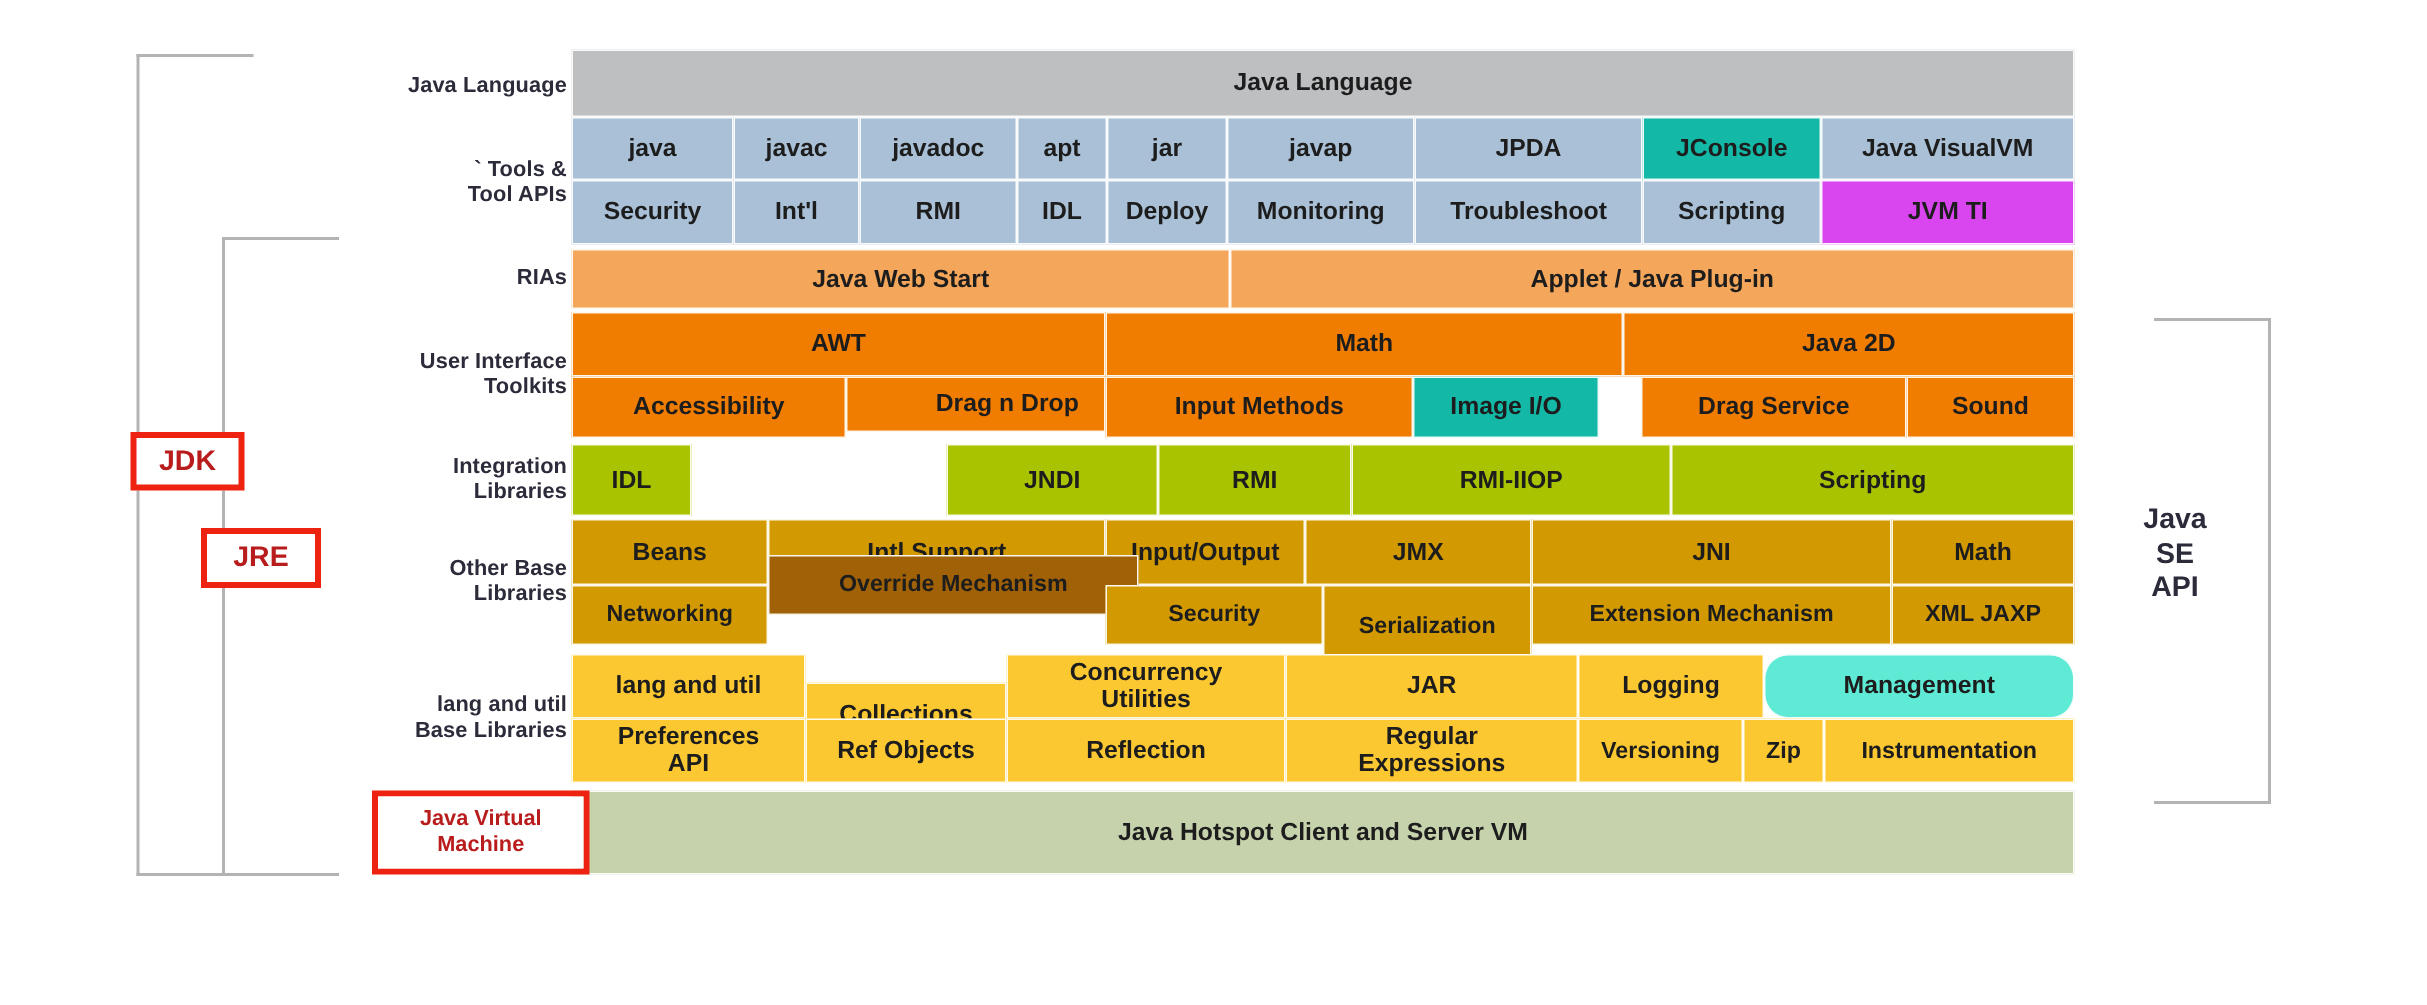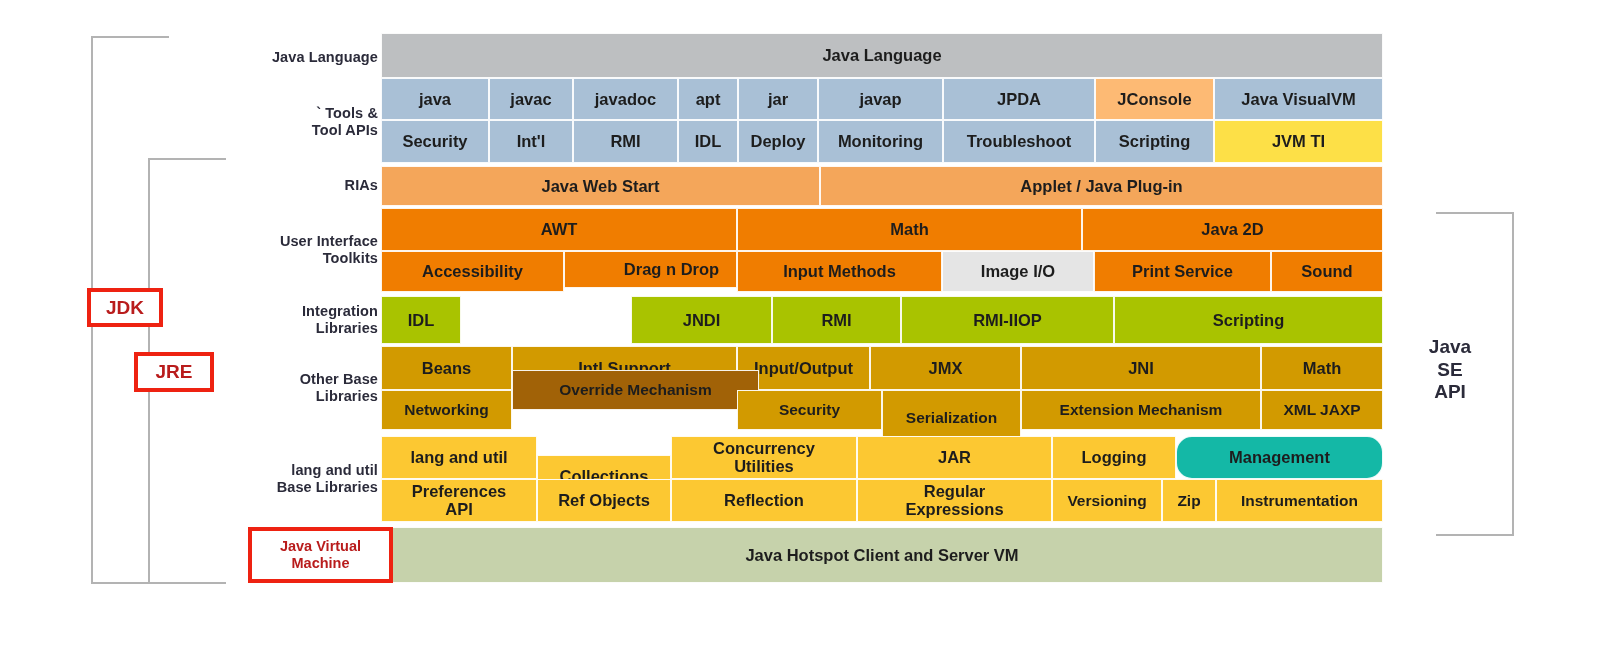--- a/index.html
+++ b/index.html
@@ -162,45 +162,45 @@
 
   <div class="cell c-gray" style="left: 381px; top: 33px; width: 1002px; height: 45px; background: rgb(189, 191, 193);">Java Language</div>
 
   <div class="cell c-blue" style="left: 381px; top: 78px; width: 108px; height: 42px; background: rgb(169, 192, 214);">java</div>
   <div class="cell c-blue" style="left: 489px; top: 78px; width: 84px; height: 42px; background: rgb(169, 192, 214);">javac</div>
   <div class="cell c-blue" style="left: 573px; top: 78px; width: 105px; height: 42px; background: rgb(169, 192, 214);">javadoc</div>
   <div class="cell c-blue" style="left: 678px; top: 78px; width: 60px; height: 42px; background: rgb(169, 192, 214);">apt</div>
   <div class="cell c-blue" style="left: 738px; top: 78px; width: 80px; height: 42px; background: rgb(169, 192, 214);">jar</div>
   <div class="cell c-blue" style="left: 818px; top: 78px; width: 125px; height: 42px; background: rgb(169, 192, 214);">javap</div>
   <div class="cell c-blue" style="left: 943px; top: 78px; width: 152px; height: 42px; background: rgb(169, 192, 214);">JPDA</div>
-  <div class="cell c-blue" style="left: 1095px; top: 78px; width: 119px; height: 42px; background: #fdba74;">JConsole</div>
+  <div class="cell c-blue" style="left: 1095px; top: 78px; width: 119px; height: 42px; background: #14b8a6;">JConsole</div>
   <div class="cell c-blue" style="left: 1214px; top: 78px; width: 169px; height: 42px; background: rgb(169, 192, 214);">Java VisualVM</div>
 
   <div class="cell c-blue" style="left: 381px; top: 120px; width: 108px; height: 43px; background: rgb(169, 192, 214);">Security</div>
   <div class="cell c-blue" style="left: 489px; top: 120px; width: 84px; height: 43px; background: rgb(169, 192, 214);">Int'l</div>
   <div class="cell c-blue" style="left: 573px; top: 120px; width: 105px; height: 43px; background: rgb(169, 192, 214);">RMI</div>
   <div class="cell c-blue" style="left: 678px; top: 120px; width: 60px; height: 43px; background: rgb(169, 192, 214);">IDL</div>
   <div class="cell c-blue" style="left: 738px; top: 120px; width: 80px; height: 43px; background: rgb(169, 192, 214);">Deploy</div>
   <div class="cell c-blue" style="left: 818px; top: 120px; width: 125px; height: 43px; background: rgb(169, 192, 214);">Monitoring</div>
   <div class="cell c-blue" style="left: 943px; top: 120px; width: 152px; height: 43px; background: rgb(169, 192, 214);">Troubleshoot</div>
   <div class="cell c-blue" style="left: 1095px; top: 120px; width: 119px; height: 43px; background: rgb(169, 192, 214);">Scripting</div>
-  <div class="cell c-blue" style="left: 1214px; top: 120px; width: 169px; height: 43px; background: #fde047;">JVM TI</div>
+  <div class="cell c-blue" style="left: 1214px; top: 120px; width: 169px; height: 43px; background: #d946ef;">JVM TI</div>
 
   <div class="cell c-ria2" style="left: 381px; top: 166px; width: 439px; height: 40px; background: rgb(244, 166, 90);">Java Web Start</div>
   <div class="cell c-ria2" style="left: 820px; top: 166px; width: 563px; height: 40px; background: rgb(244, 166, 90);">Applet / Java Plug-in</div>
 
   <div class="cell c-orange" style="left: 381px; top: 208px; width: 356px; height: 43px; background: rgb(240, 125, 0);">AWT</div>
   <div class="cell c-orange" style="left: 737px; top: 208px; width: 345px; height: 43px; background: rgb(240, 125, 0);">Math</div>
   <div class="cell c-orange" style="left: 1082px; top: 208px; width: 301px; height: 43px; background: rgb(240, 125, 0);">Java 2D</div>
 
   <div class="cell c-orange" style="left: 381px; top: 251px; width: 183px; height: 41px; background: rgb(240, 125, 0);">Accessibility</div>
   <div class="cell c-orange" style="left: 564px; top: 251px; width: 173px; height: 37px; background: rgb(240, 125, 0); padding-left: 44px;">Drag n Drop</div>
   <div class="cell c-orange" style="left: 737px; top: 251px; width: 205px; height: 41px; background: rgb(240, 125, 0);">Input Methods</div>
-  <div class="cell c-orange" style="left: 942px; top: 251px; width: 152px; height: 41px; background: #e5e5e5;">Image I/O</div>
-  <div class="cell c-orange" style="left: 1094px; top: 251px; width: 177px; height: 41px; background: rgb(240, 125, 0);">Print Service</div>
+  <div class="cell c-orange" style="left: 942px; top: 251px; width: 124px; height: 41px; background: #14b8a6;">Image I/O</div>
+  <div class="cell c-orange" style="left: 1094px; top: 251px; width: 177px; height: 41px; background: rgb(240, 125, 0);">Drag Service</div>
   <div class="cell c-orange" style="left: 1271px; top: 251px; width: 112px; height: 41px; background: rgb(240, 125, 0);">Sound</div>
 
   <div class="cell c-olive" style="left: 381px; top: 296px; width: 80px; height: 48px; background: rgb(169, 195, 0);">IDL</div>
   <div class="cell c-olive" style="left: 631px; top: 296px; width: 141px; height: 48px; background: rgb(169, 195, 0);">JNDI</div>
   <div class="cell c-olive" style="left: 772px; top: 296px; width: 129px; height: 48px; background: rgb(169, 195, 0);">RMI</div>
   <div class="cell c-olive" style="left: 901px; top: 296px; width: 213px; height: 48px; background: rgb(169, 195, 0);">RMI-IIOP</div>
   <div class="cell c-olive" style="left: 1114px; top: 296px; width: 269px; height: 48px; background: rgb(169, 195, 0);">Scripting</div>
 
   <div class="cell c-gold" style="left: 381px; top: 346px; width: 131px; height: 44px; background: rgb(210, 154, 0);">Beans</div>
   <div class="cell c-gold" style="left: 512px; top: 346px; width: 225px; height: 44px; background: rgb(210, 154, 0);">Intl Support</div>
@@ -215,21 +215,21 @@
   <div class="cell c-gold small" style="left: 882px; top: 390px; width: 139px; height: 56px; background: rgb(210, 154, 0);">Serialization</div>
   <div class="cell c-gold small" style="left: 1021px; top: 390px; width: 240px; height: 40px; background: rgb(210, 154, 0);">Extension Mechanism</div>
   <div class="cell c-gold small" style="left: 1261px; top: 390px; width: 122px; height: 40px; background: rgb(210, 154, 0);">XML JAXP</div>
 
   <div class="cell c-yellow" style="left: 381px; top: 436px; width: 156px; height: 43px; background: rgb(252, 200, 50);">lang and util</div>
   <div class="cell c-yellow" style="left: 537px; top: 436px; width: 134px; height: 43px; background: rgb(252, 200, 50); margin-top: 19px;">Collections</div>
   <div class="cell c-yellow two-line" style="left: 671px; top: 436px; width: 186px; height: 43px; background: rgb(252, 200, 50);">Concurrency
 Utilities</div>
   <div class="cell c-yellow" style="left: 857px; top: 436px; width: 195px; height: 43px; background: rgb(252, 200, 50);">JAR</div>
   <div class="cell c-yellow" style="left: 1052px; top: 436px; width: 124px; height: 43px; background: rgb(252, 200, 50);">Logging</div>
-  <div class="cell c-yellow" style="left: 1176px; top: 436px; width: 207px; height: 43px; background: #14b8a6; border-radius: 16px;">Management</div>
+  <div class="cell c-yellow" style="left: 1176px; top: 436px; width: 207px; height: 43px; background: #5eead4; border-radius: 16px;">Management</div>
 
   <div class="cell c-yellow two-line" style="left: 381px; top: 479px; width: 156px; height: 43px; background: rgb(252, 200, 50);">Preferences
 API</div>
   <div class="cell c-yellow" style="left: 537px; top: 479px; width: 134px; height: 43px; background: rgb(252, 200, 50);">Ref Objects</div>
   <div class="cell c-yellow" style="left: 671px; top: 479px; width: 186px; height: 43px; background: rgb(252, 200, 50);">Reflection</div>
   <div class="cell c-yellow two-line" style="left: 857px; top: 479px; width: 195px; height: 43px; background: rgb(252, 200, 50);">Regular
 Expressions</div>
   <div class="cell c-yellow small" style="left: 1052px; top: 479px; width: 110px; height: 43px; background: rgb(252, 200, 50);">Versioning</div>
   <div class="cell c-yellow small" style="left: 1162px; top: 479px; width: 54px; height: 43px; background: rgb(252, 200, 50);">Zip</div>
   <div class="cell c-yellow small" style="left: 1216px; top: 479px; width: 167px; height: 43px; background: rgb(252, 200, 50);">Instrumentation</div>

